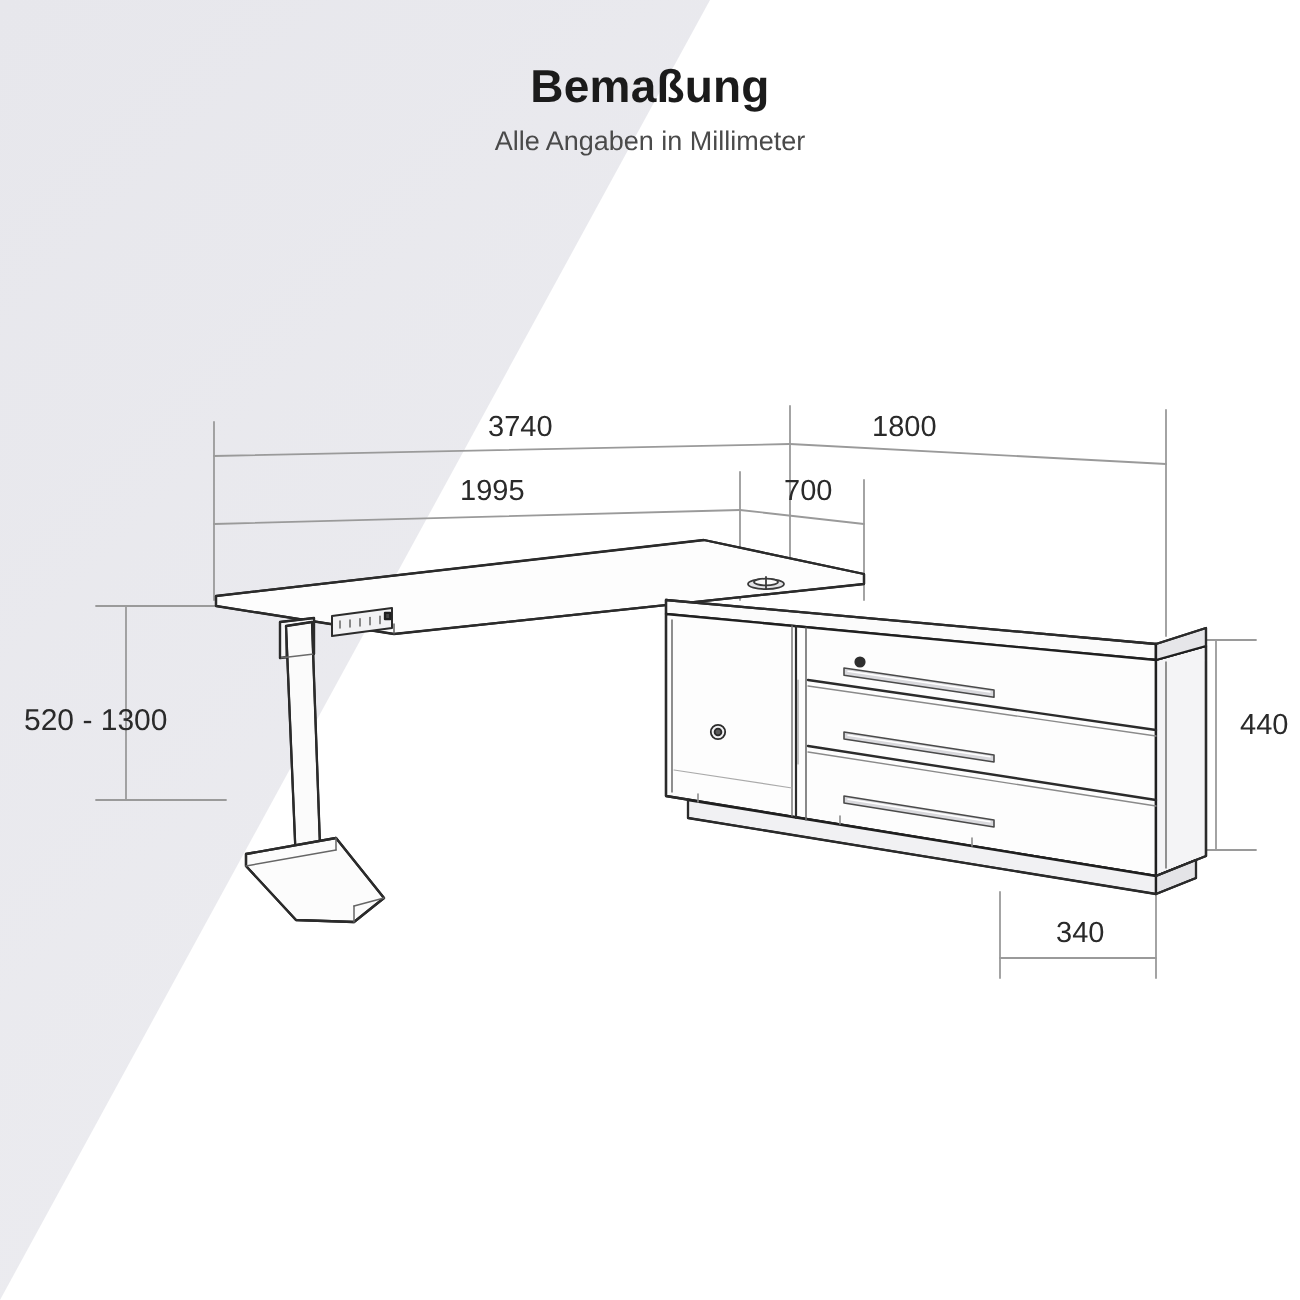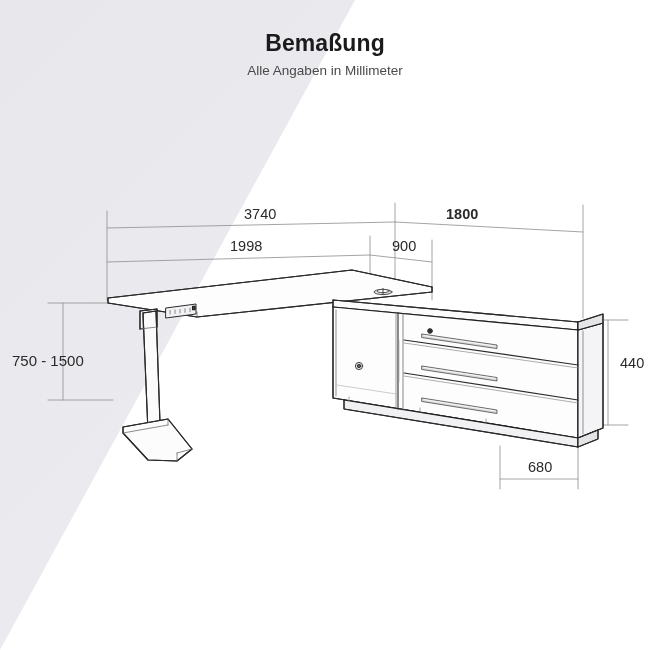--- a/index.html
+++ b/index.html
@@ -21,21 +21,21 @@
   }
   .subtitle{
     font-size:13.5px;font-weight:normal;color:#4a4a4a;
     margin-top:6px;
   }
   .dimlabel{
     position:absolute;z-index:6;color:#2a2a2a;
     font-size:14.5px;white-space:nowrap;
   }
   .dim-2240{left:244px;top:206px;}
-  .dim-1800{left:446px;top:206px;font-weight:bold;}
+  .dim-1800{left:436px;top:206px;}
   .dim-2000{left:230px;top:238px;}
   .dim-900{left:392px;top:238px;}
   .dim-750{left:12px;top:352px;font-size:15px;}
   .dim-620{left:620px;top:355px;}
   .dim-560{left:528px;top:459px;}
 </style>
 </head>
 <body>
 
 <div id="stage">
@@ -242,19 +242,19 @@
       <g stroke="#8d8d8d" stroke-width="0.8">
         <line x1="349" y1="397" x2="349" y2="401"></line>
         <line x1="420" y1="408" x2="420" y2="412"></line>
         <line x1="486" y1="419" x2="486" y2="423"></line>
       </g>
     </g>
   </svg>
 
   <div class="dimlabel dim-2240">3740</div>
   <div class="dimlabel dim-1800">1800</div>
-  <div class="dimlabel dim-2000">1998</div>
-  <div class="dimlabel dim-900">900</div>
-  <div class="dimlabel dim-750">750 - 1500</div>
+  <div class="dimlabel dim-2000">1995</div>
+  <div class="dimlabel dim-900">700</div>
+  <div class="dimlabel dim-750">520 - 1300</div>
   <div class="dimlabel dim-620">440</div>
-  <div class="dimlabel dim-560">680</div>
+  <div class="dimlabel dim-560">340</div>
 
 </div>
 
 </body></html>

